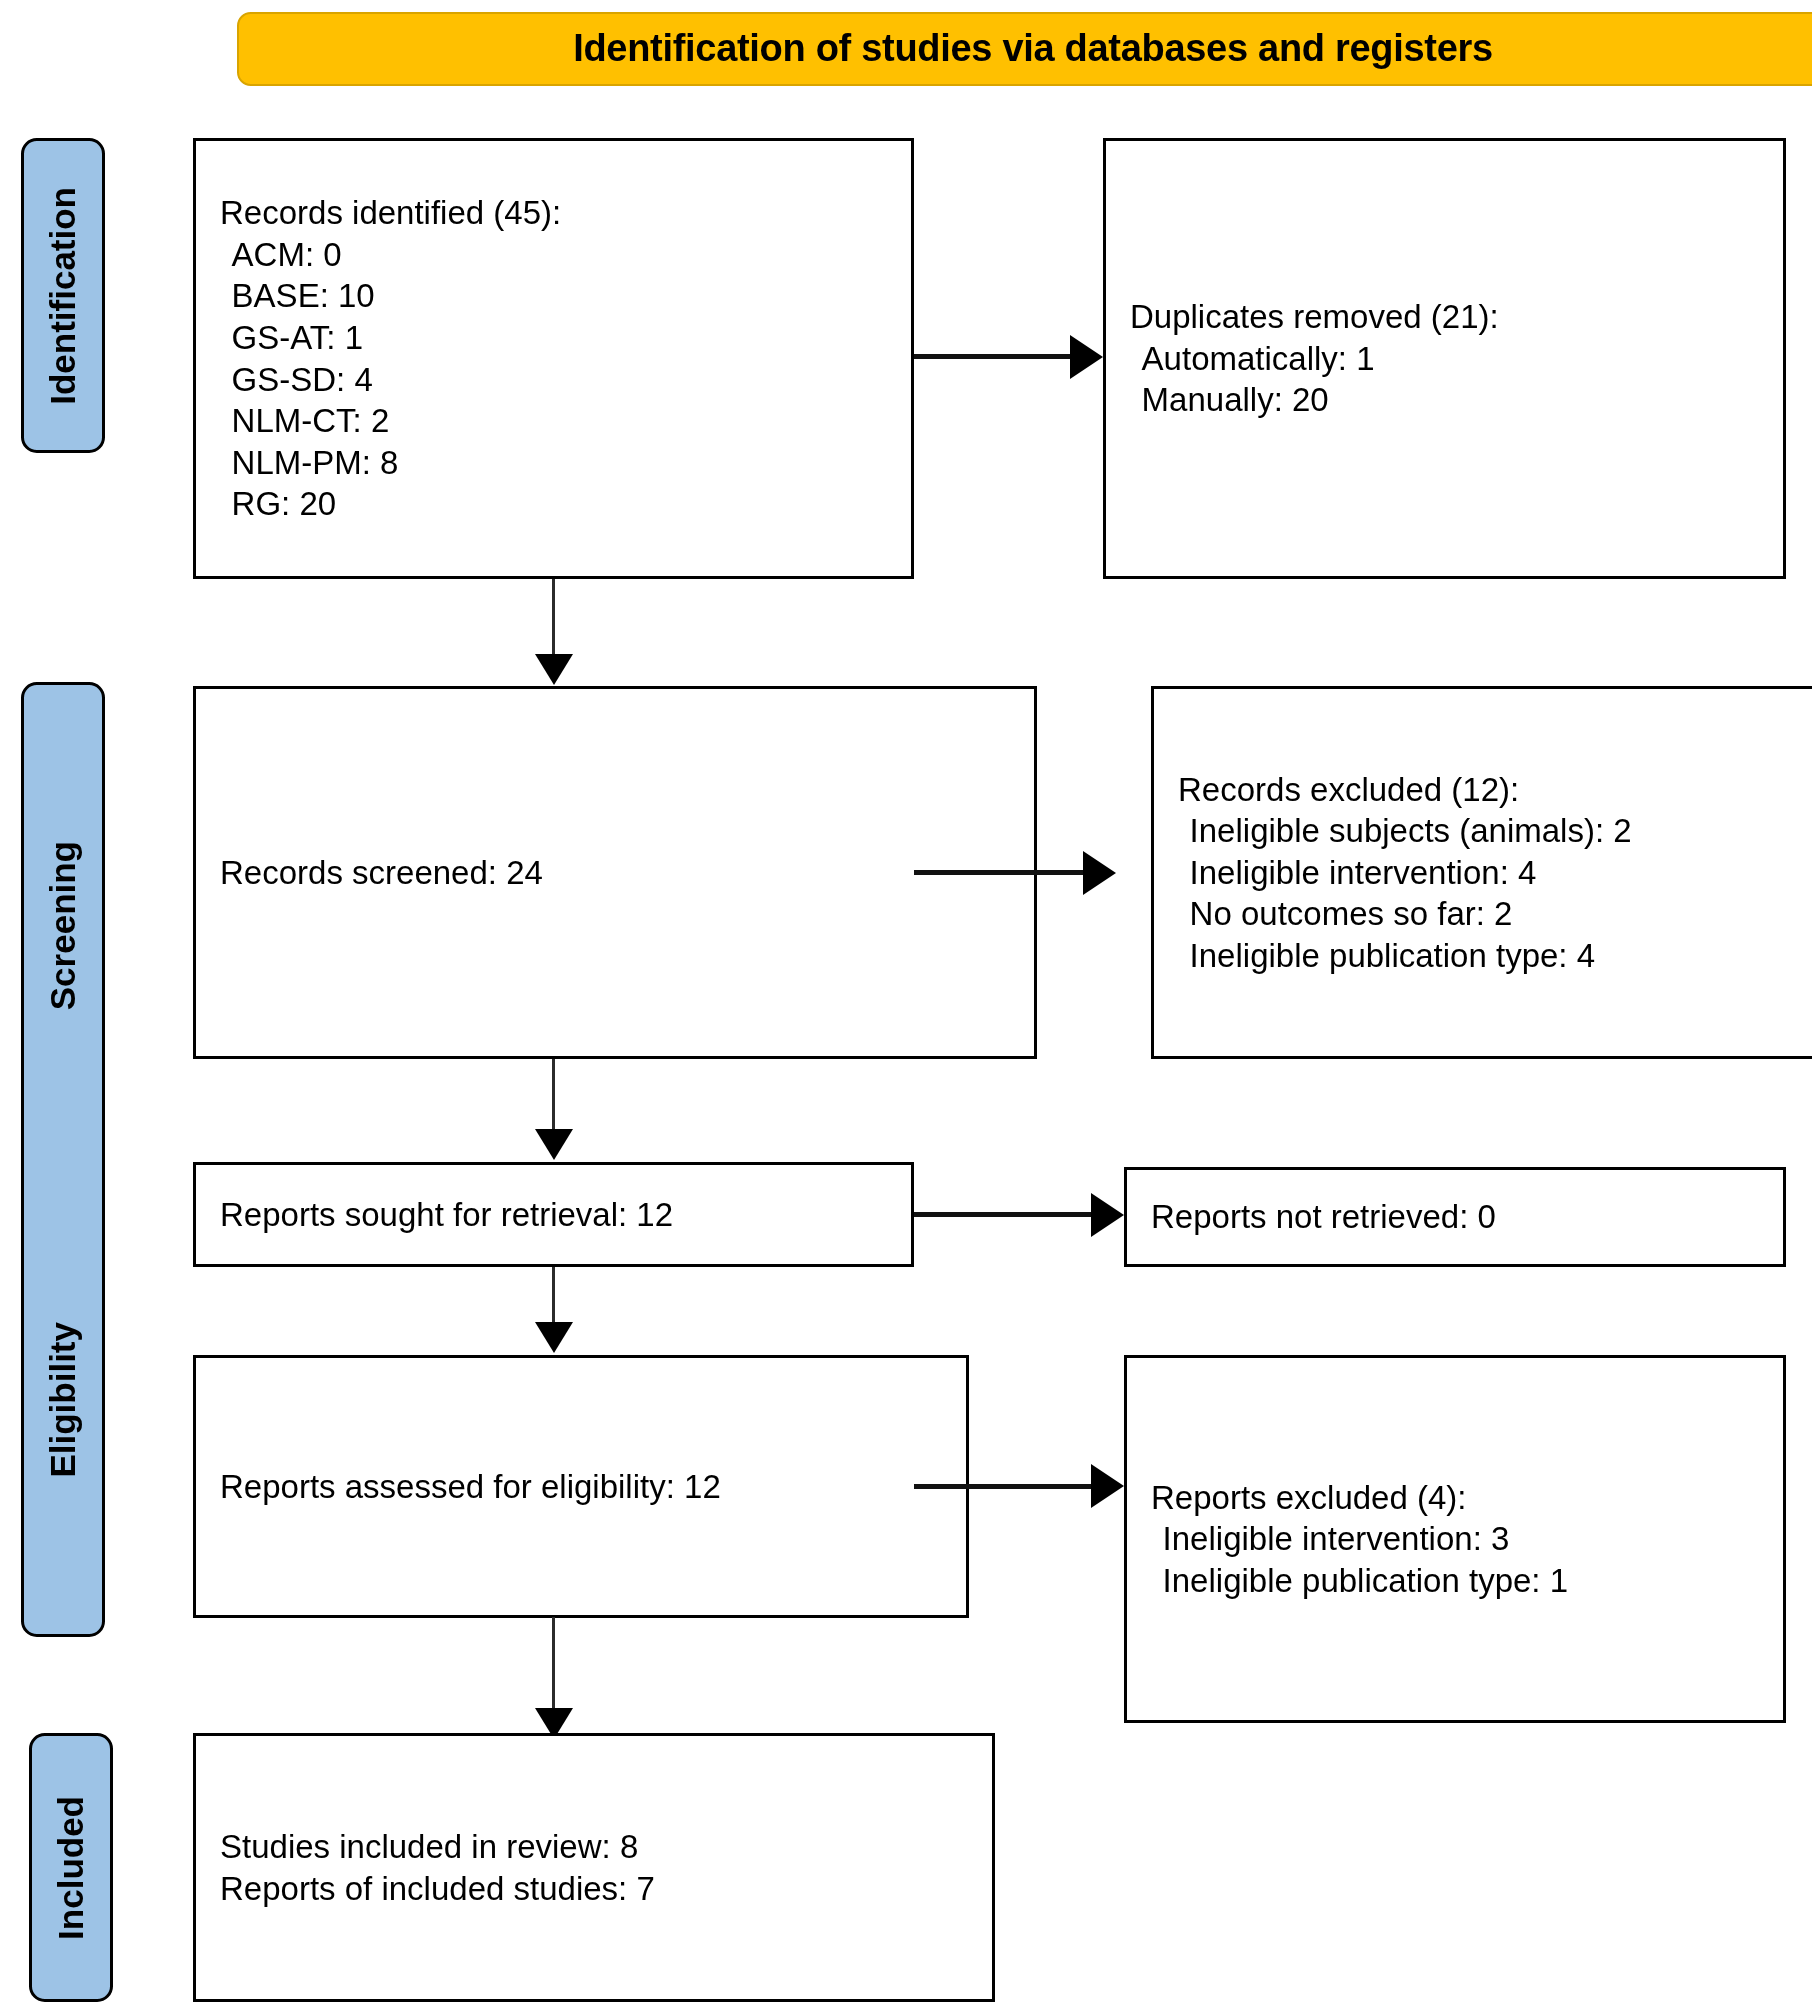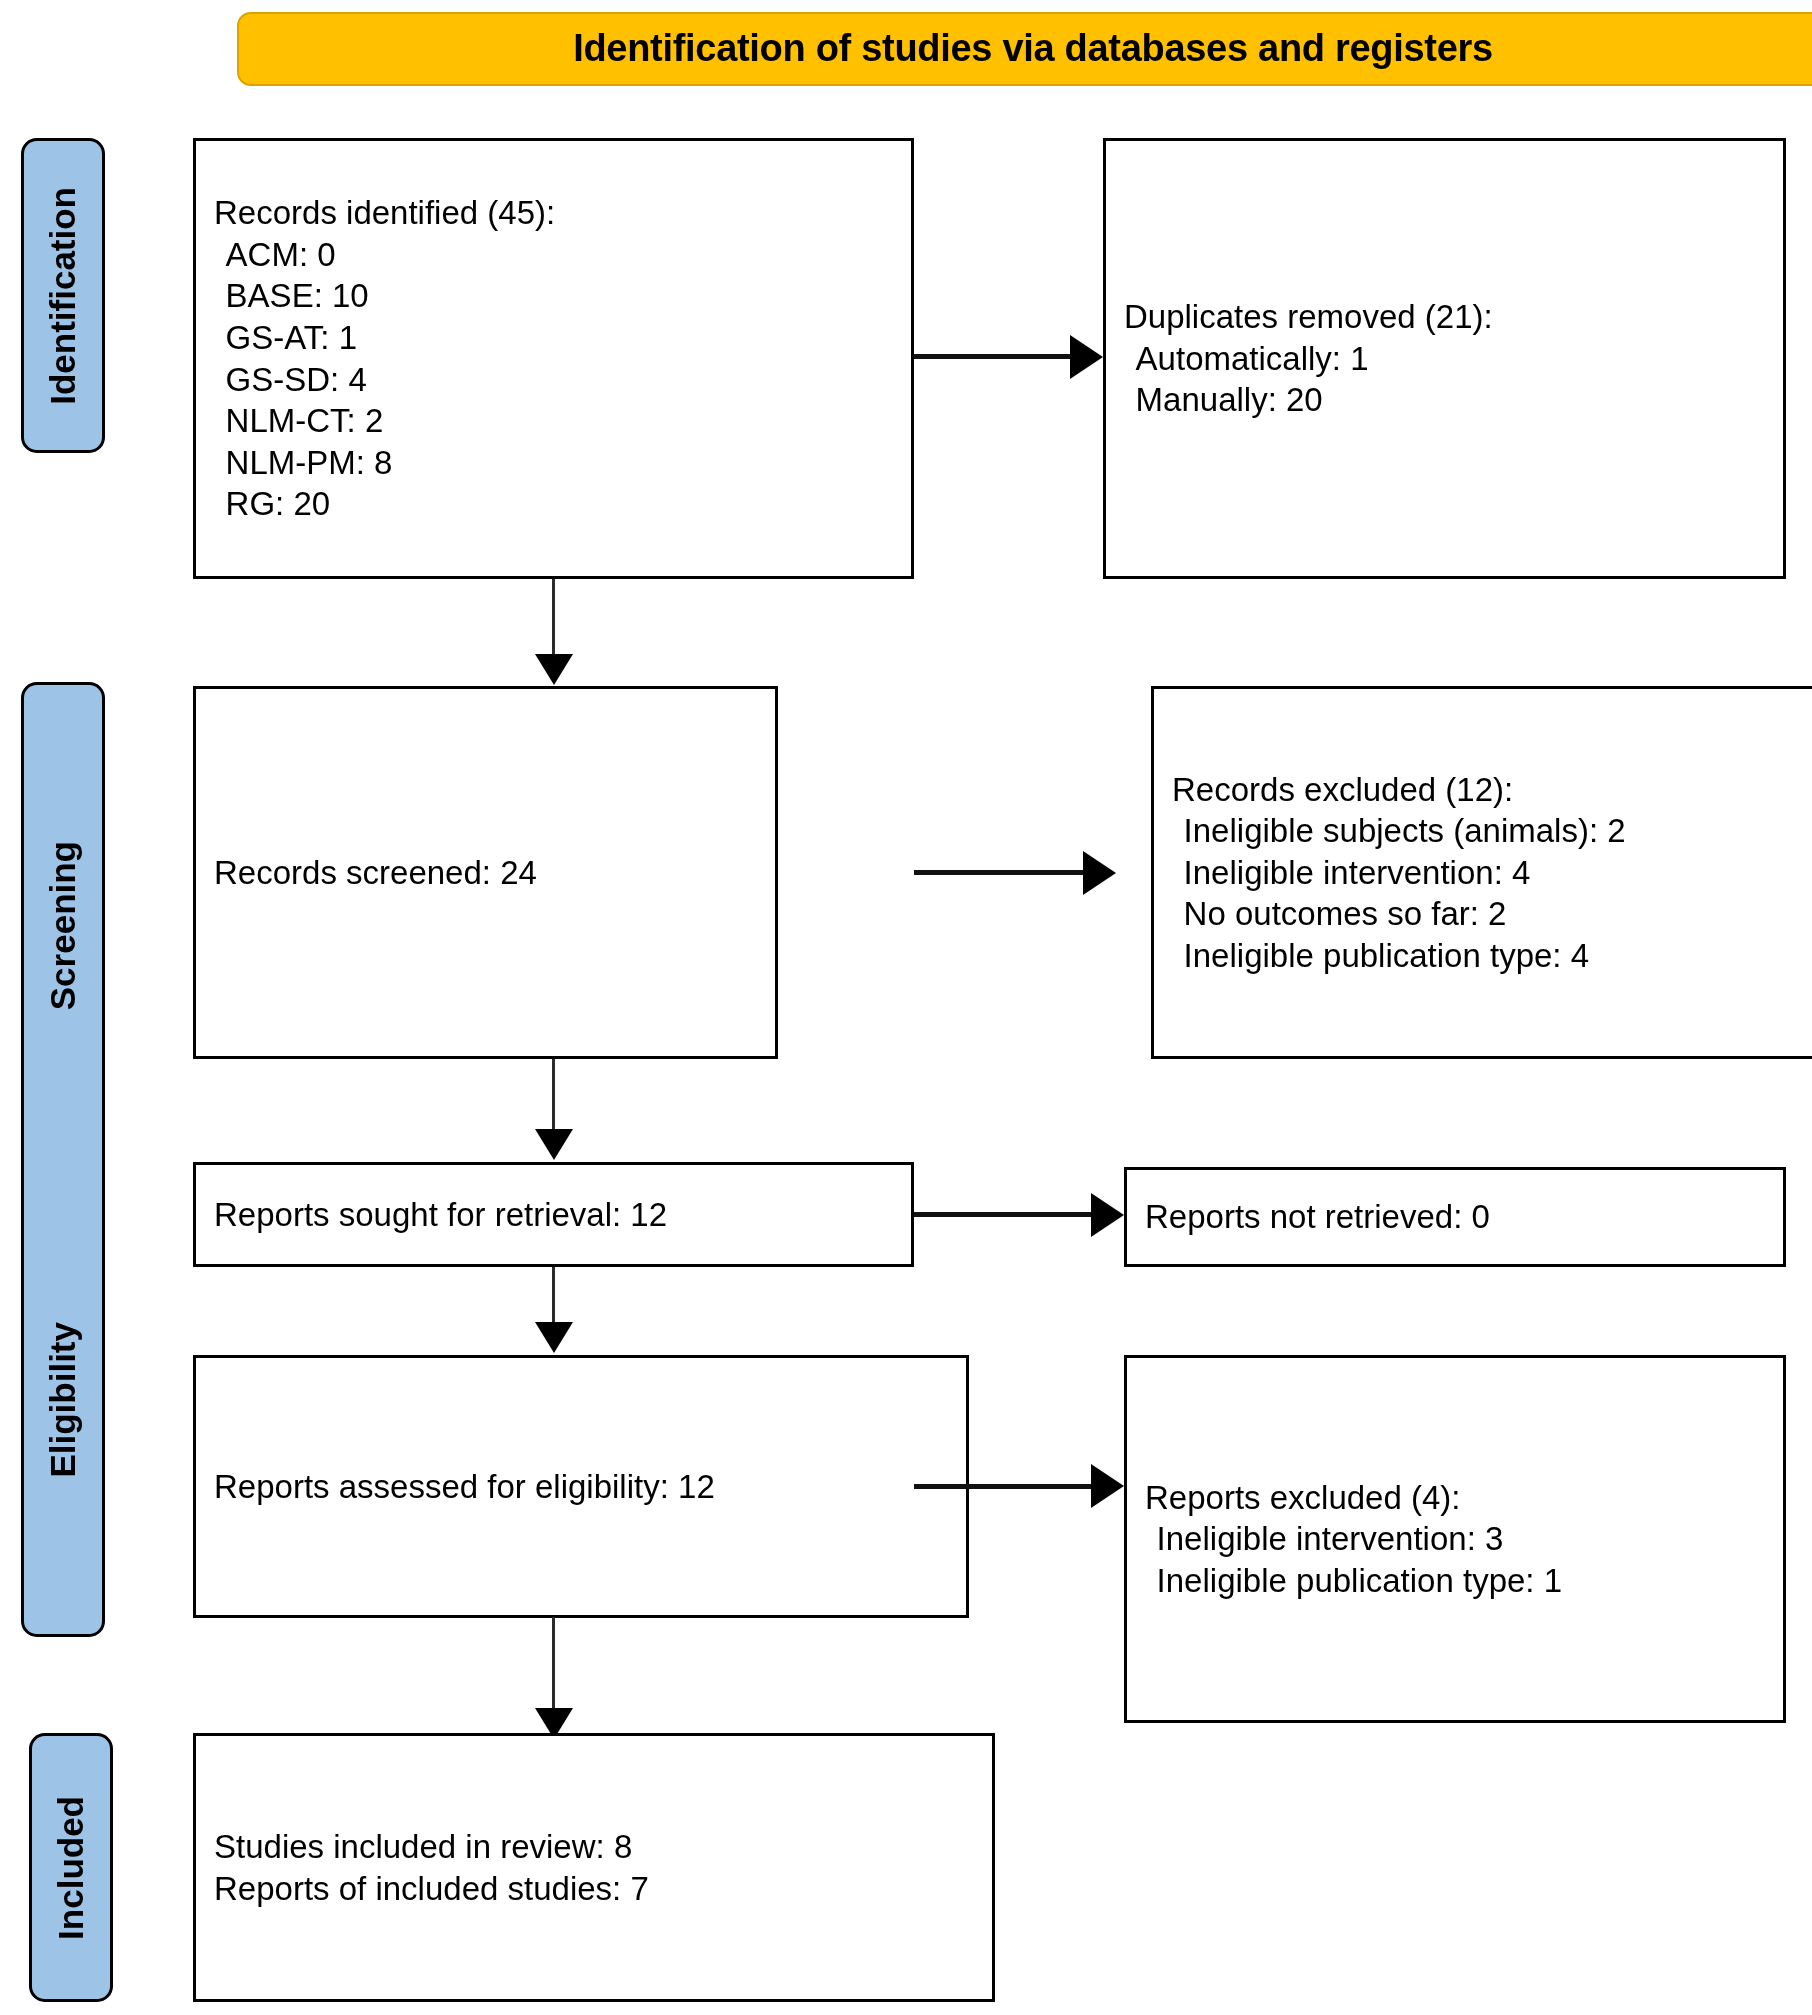--- a/index.html
+++ b/index.html
@@ -69,35 +69,35 @@
 
   
   .box {
     position: absolute;
     background: #ffffff;
     border: 3.2px solid #000000;
     display: flex;
     align-items: center;
   }
   .box-inner {
-    padding-left: 18px;
+    padding-left: 24px;
     padding-right: 10.5px;
     width: 100%;
   }
   .box-line {
     font-size: 33px;
     line-height: 1.26;
     color: #000000;
     white-space: nowrap;
   }
   .indent { padding-left: 11.6px; }
 
   #box-identified        { left: 193px;  top: 138px;  width: 721px; height: 441px; }
   #box-duplicates        { left: 1103px; top: 138px;  width: 683px; height: 441px; }
-  #box-screened          { left: 193px;  top: 686px; width: 585px; height: 373px; }
+  #box-screened          { left: 193px;  top: 686px; width: 844px; height: 373px; }
   #box-records-excluded  { left: 1115px; top: 686px; width: 670px; height: 373px; margin-left: 36px; }
   #box-sought            { left: 193px;  top: 1162px; width: 721px; height: 105px; }
   #box-not-retrieved     { left: 1124px; top: 1167px; width: 662px; height: 100px; }
   #box-assessed          { left: 193px;  top: 1355px; width: 776px; height: 263px; }
   #box-reports-excluded  { left: 1124px; top: 1355px; width: 662px; height: 368px; }
   #box-included          { left: 193px;  top: 1733px; width: 802px; height: 269px; }
 
   
   .conn { position: absolute; }
   .v-line { background: #2b2b2b; width: 2.6px; }

